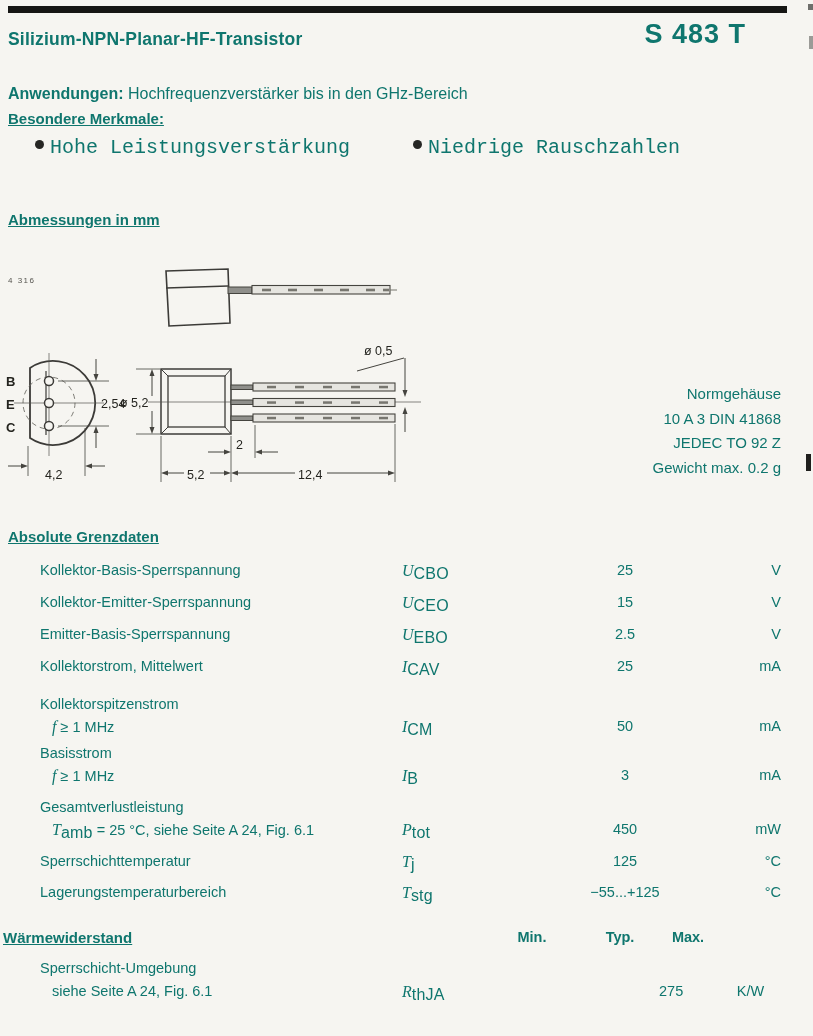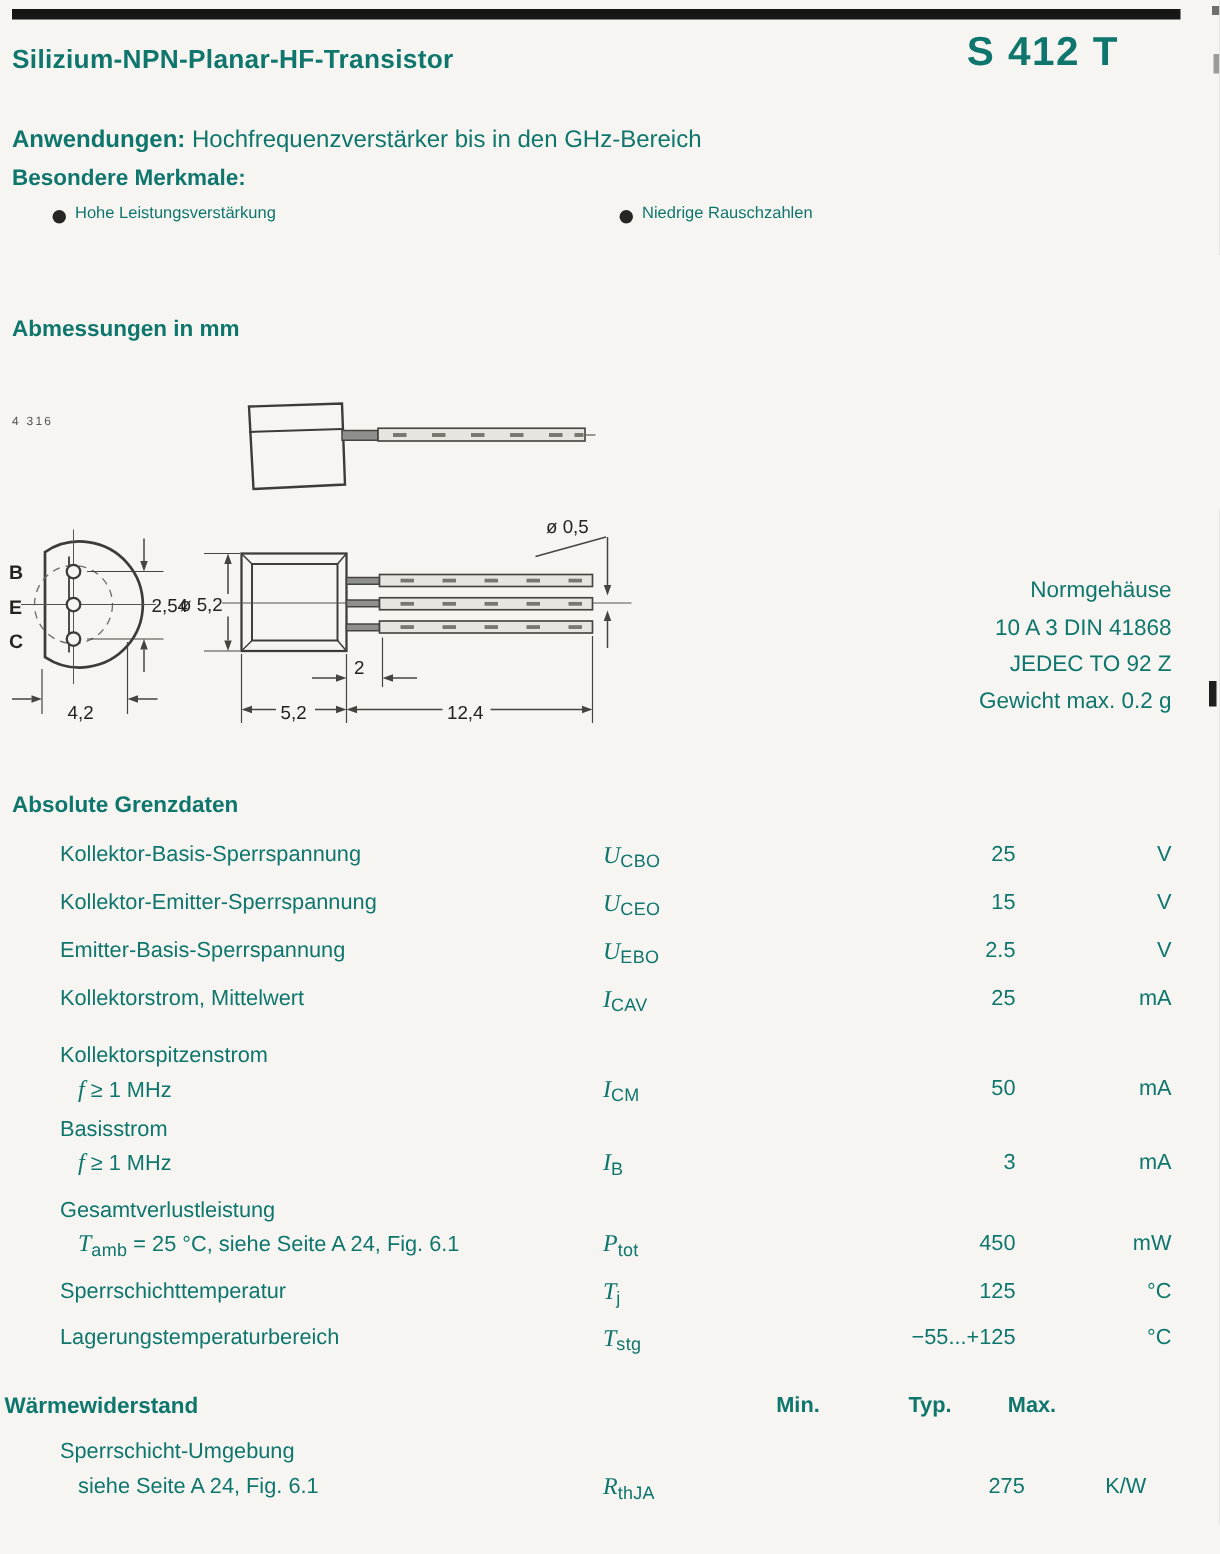--- a/index.html
+++ b/index.html
@@ -8,34 +8,34 @@
     background:#f6f5f1;color:#0f766e;
     font-family:"Liberation Sans",sans-serif;
     overflow:hidden;
   }
   .abs{position:absolute;white-space:nowrap;}
   .topbar{position:absolute;left:8px;top:6px;width:779px;height:7px;background:#161614;}
   .title{left:8px;top:29px;font-size:17.5px;font-weight:bold;letter-spacing:.2px;}
   .part{top:19px;right:67px;font-size:27px;font-weight:bold;letter-spacing:1px;}
   .apps{left:8px;top:74px;font-size:16px;margin-top:11px;}
   .apps b{font-weight:bold;}
-  .sec-h{font-size:15px;font-weight:bold;}
+  .sec-h{font-size:15px;font-weight:bold;text-decoration:underline;}
   .dot{position:absolute;width:9px;height:9px;border-radius:50%;background:#262624;}
-  .feat-txt{font-size:11px;}
+  .feat-txt{font-size:20px;font-family:Liberation Mono, monospace;}
   .pkg{top:334px;right:32px;text-align:right;font-size:15px;line-height:24.5px;margin-top:48px;}
   
   .trow{position:absolute;left:0;width:813px;font-size:14.5px;line-height:21px;}
   .trow .param{position:absolute;left:40px;top:0;white-space:nowrap;}
   .trow .cond{position:absolute;left:52px;top:22px;white-space:nowrap;}
   .trow .sym{position:absolute;left:402px;top:0;white-space:nowrap;}
-  .trow .val{position:absolute;left:527px;top:0;width:150px;text-align:right;}
+  .trow .val{position:absolute;left:550px;top:0;width:150px;text-align:center;}
   .trow .unit{position:absolute;left:700px;top:0;width:81px;text-align:right;}
   .trow .l2{top:22px;}
   .symletter{font-family:"Liberation Serif",serif;font-style:italic;font-size:16px;}
-  .symsub{font-size:12px;font-style:normal;vertical-align:-3px;letter-spacing:.2px;}
+  .symsub{font-size:16px;font-style:normal;vertical-align:-3px;letter-spacing:.2px;}
   
   .tcol{position:absolute;width:60px;text-align:center;font-weight:bold;font-size:14.5px;}
   .tcell{position:absolute;font-size:14.5px;}
   .edge-tick{position:absolute;left:806px;top:454px;width:5px;height:17px;background:#1f1f1d;}
   .edge-mark-a{position:absolute;left:808px;top:4px;width:5px;height:6px;background:#6f6f6c;}
   .edge-mark-b{position:absolute;left:809px;top:36px;width:4px;height:13px;background:#9b9b97;}
   svg text{font-family:"Liberation Sans",sans-serif;fill:#24241f;}
   .dimtxt{font-size:12.5px;}
   .pintxt{font-size:13px;font-weight:bold;}
   .codetxt{font-size:8px;fill:#55544f;letter-spacing:1.5px;}
@@ -43,21 +43,21 @@
 </head>
 <body>
 
 <div id="page">
 
   <div class="topbar"></div>
   <div class="edge-mark-a"></div>
   <div class="edge-mark-b"></div>
 
   <div class="abs title">Silizium-NPN-Planar-HF-Transistor</div>
-  <div class="abs part">S 412 T</div>
+  <div class="abs part">S 483 T</div>
 
   <div class="abs apps"><b>Anwendungen:</b><span> Hochfrequenzverstärker bis in den GHz-Bereich</span></div>
 
   <div class="abs sec-h" style="left:8px;top:110px">Besondere Merkmale:</div>
   <span class="dot" style="left:35px;top:140px"></span>
   <div class="abs feat-txt" style="left:50px;top:136px">Hohe Leistungsverstärkung</div>
   <span class="dot" style="left:413px;top:140px"></span>
   <div class="abs feat-txt" style="left:428px;top:136px">Niedrige Rauschzahlen</div>
 
   <div class="abs sec-h" style="left:8px;top:211px">Abmessungen in mm</div>

